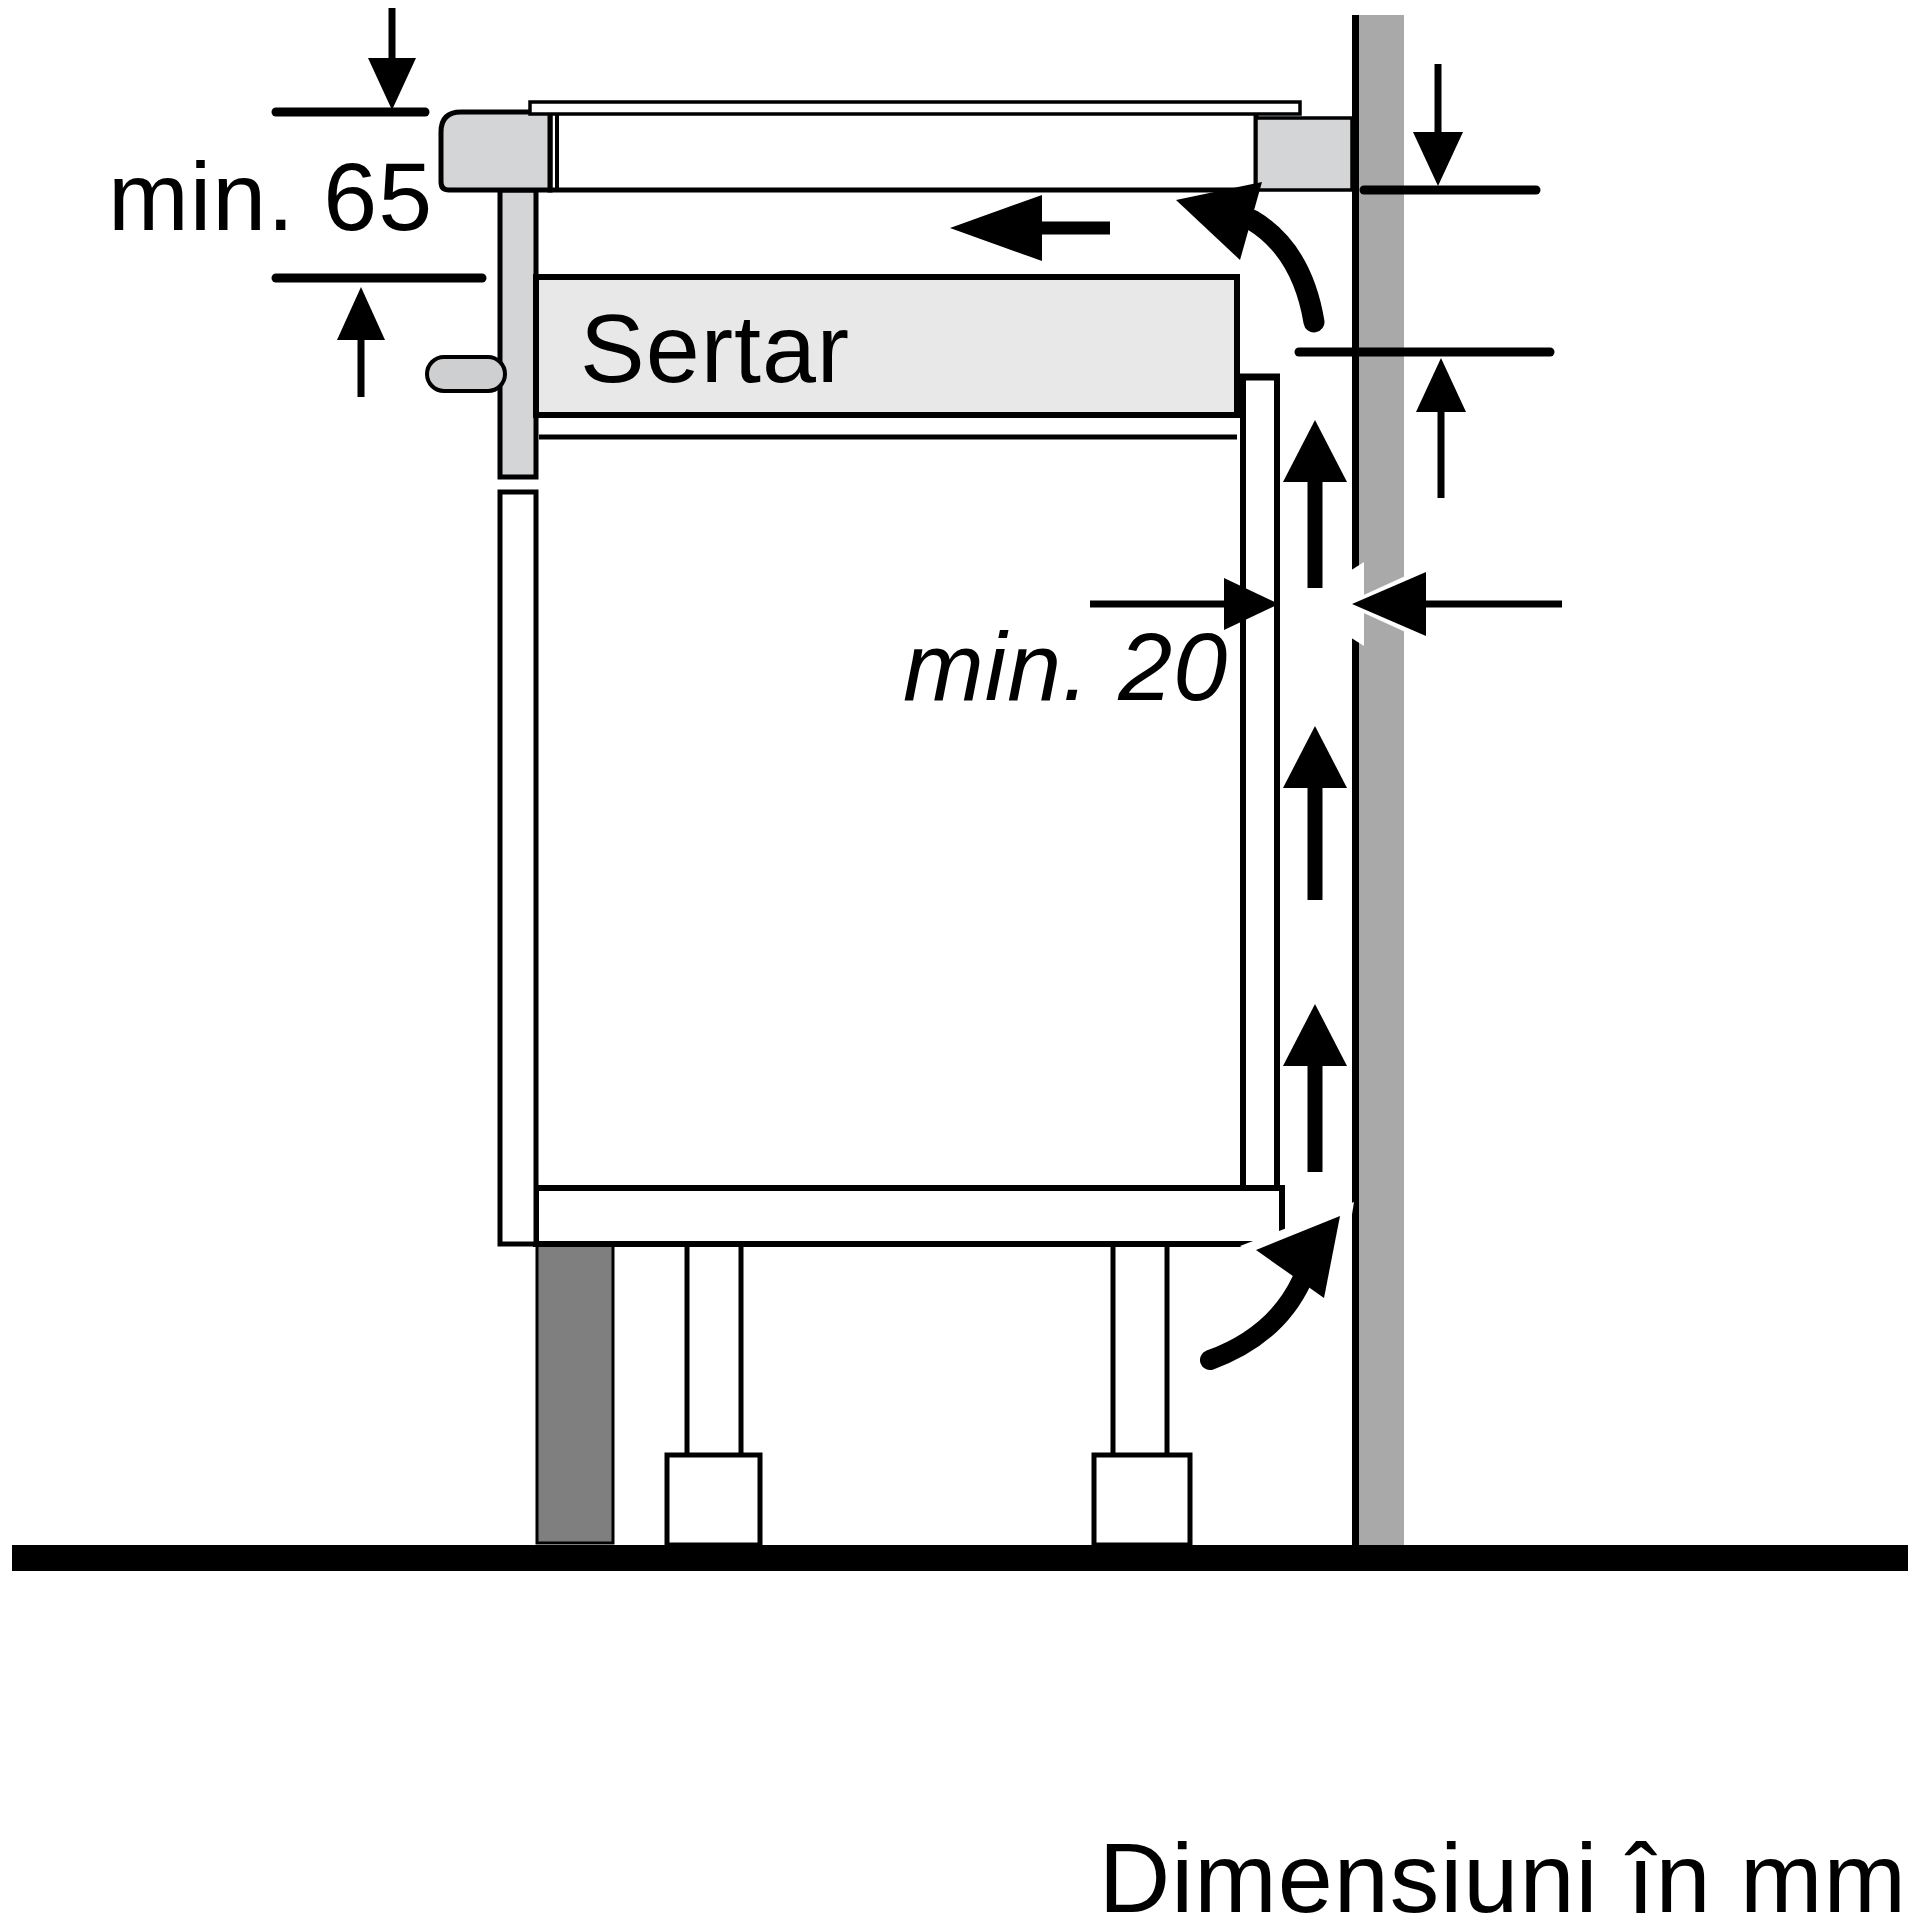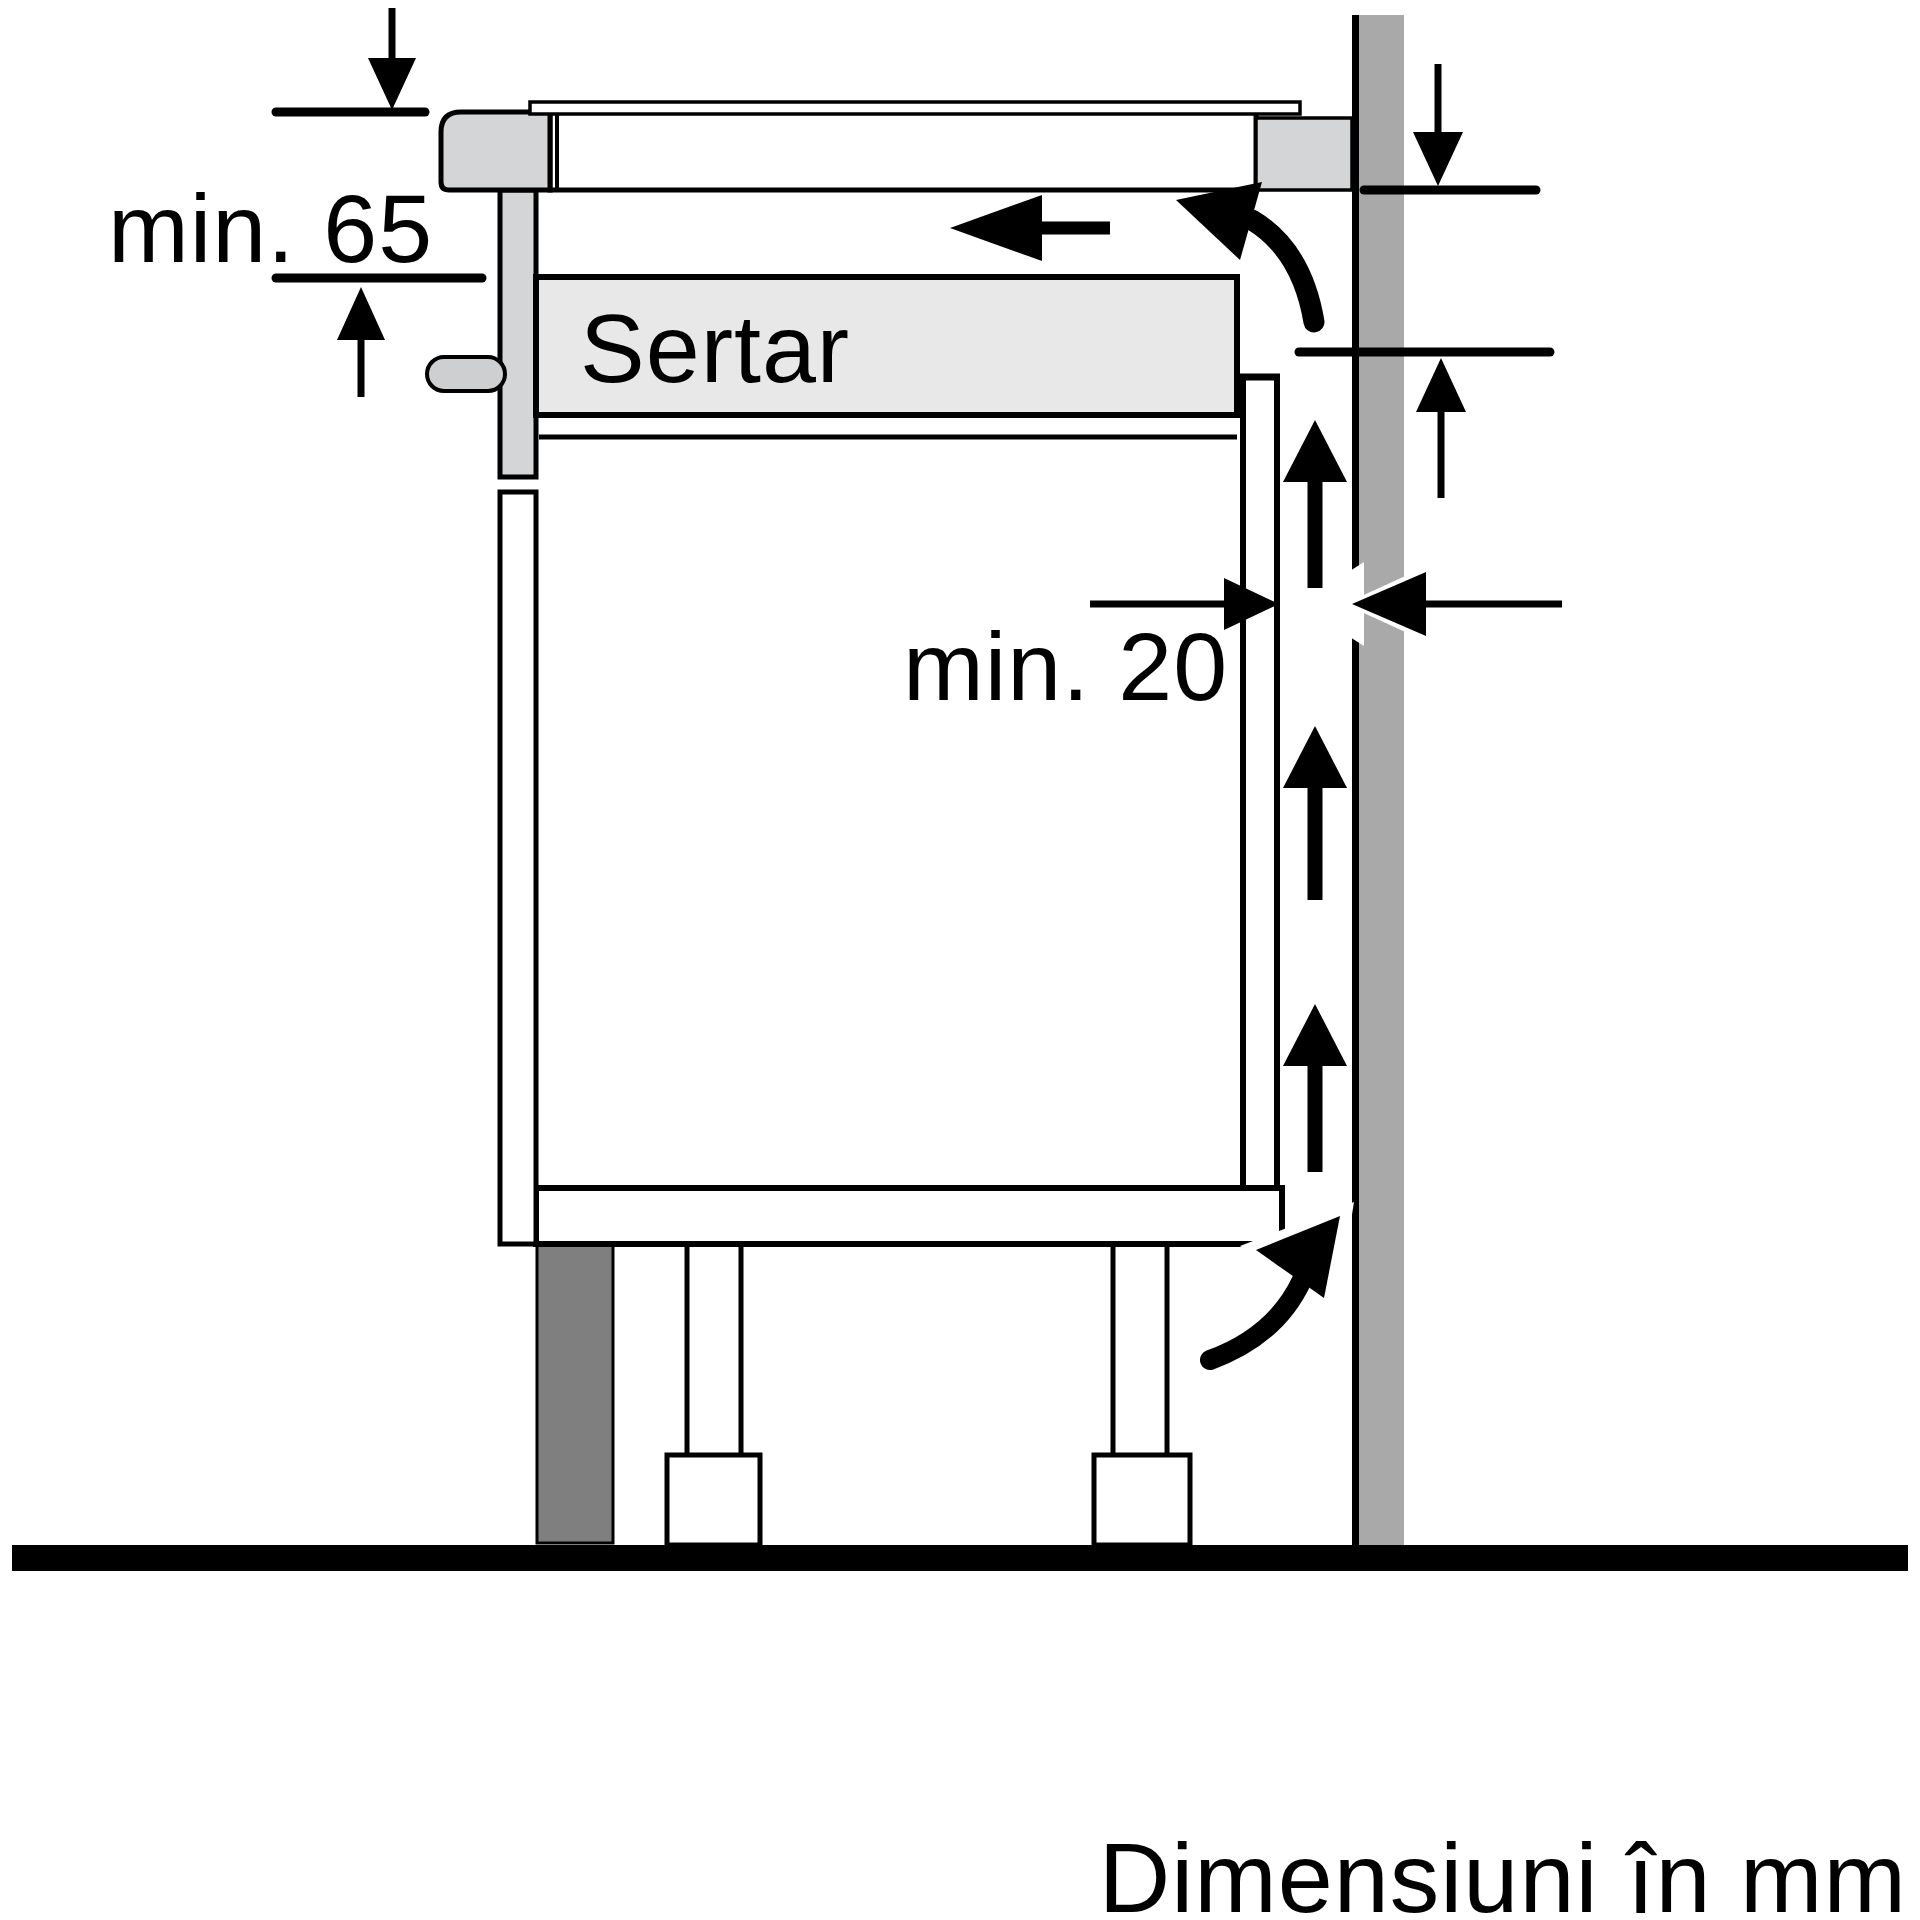--- a/index.html
+++ b/index.html
@@ -132,21 +132,21 @@
       <line x1="1038" y1="228" x2="1110" y2="228" stroke="#000" stroke-width="13"></line>
     </g>
 
     <g>
       <polygon points="1354,1202 1336,1314 1240,1246" fill="#fff"></polygon>
       <path d="M 1210 1360 Q 1276 1336 1302 1280" fill="none" stroke="#000" stroke-width="20" stroke-linecap="round"></path>
       <polygon points="1340,1216 1324,1298 1256,1250" fill="#000"></polygon>
     </g>
   </svg>
 
-  <div class="lbl" id="lbl-min65" style="left:108px;top:148px;margin-top:32px;">min. 65</div>
+  <div class="lbl" id="lbl-min65" style="left:108px;top:148px;">min. 65</div>
 
 
-  <div class="lbl" id="lbl-min20" style="left:903px;top:618px;">min. 20</div>
+  <div class="lbl" id="lbl-min20" style="left:903px;top:618px;font-style:italic;">min. 20</div>
 
   <div class="lbl" id="lbl-sertar" style="left:580px;top:300px;text-align:right;">Sertar</div>
 
   <div class="lbl" id="lbl-caption" style="right:13px;top:1828px;">Dimensiuni în mm</div>
 </div>
 
 </body></html>

